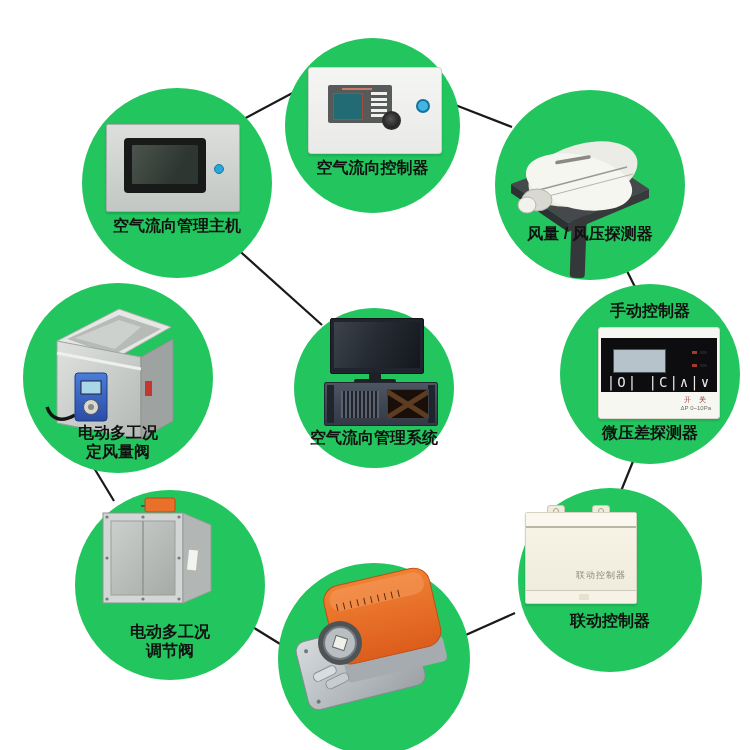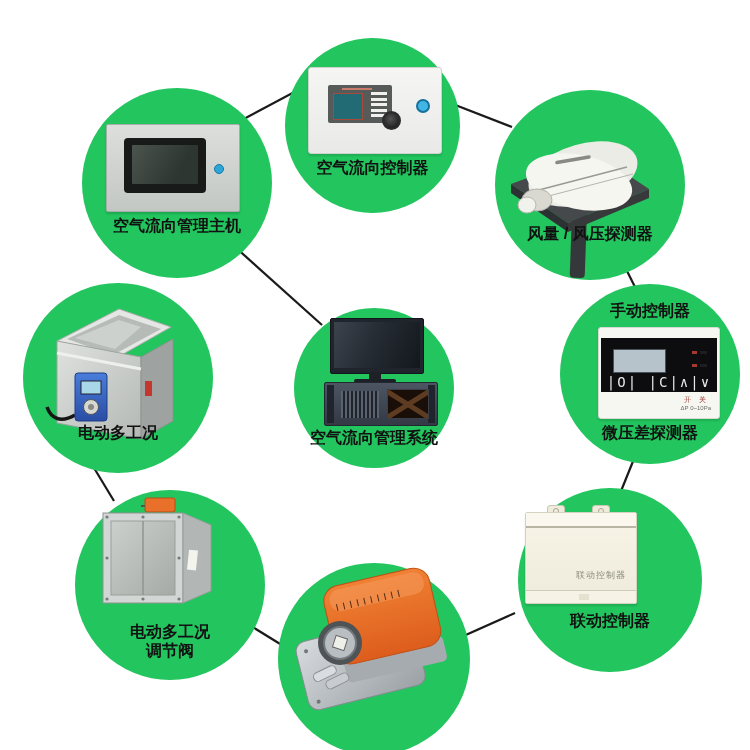--- a/index.html
+++ b/index.html
@@ -192,20 +192,21 @@
       <polygon points="118,74 150,56 150,138 118,156" fill="#9ea3a1" stroke="#8d9290"></polygon>
       <line x1="34" y1="70" x2="118" y2="86" stroke="#eef0ee" stroke-width="3"></line>
       <rect x="122" y="98" width="7" height="15" fill="#c4372c"></rect>
       <path d="M 52 132 C 38 140, 28 136, 24 124" stroke="#151515" stroke-width="3.5" fill="none"></path>
       <rect x="52" y="90" width="32" height="48" rx="3" fill="url(#gBlue)" stroke="#1e3f86"></rect>
       <rect x="58" y="98" width="20" height="13" fill="#a8d8e8" stroke="#223"></rect>
       <circle cx="68" cy="124" r="7.5" fill="#d8d8d2" stroke="#555"></circle>
       <circle cx="68" cy="124" r="3" fill="#8a8a84"></circle>
     </svg>
     <div class="nlabel" style="top:140px">电动多工况</div>
+    <div class="nlabel" style="top:159px">定风量阀</div>
   </div>
 
   <div class="node" style="left:75px;top:490px;width:190px;height:190px">
     <svg class="art" width="190" height="190" viewBox="0 0 190 190">
       <defs>
         <linearGradient id="gSteel2" x1="0" y1="0" x2="1" y2="1">
           <stop offset="0" stop-color="#ccd0cd"></stop>
             <stop offset="1" stop-color="#a6aaa7"></stop>
         </linearGradient>
       </defs>

